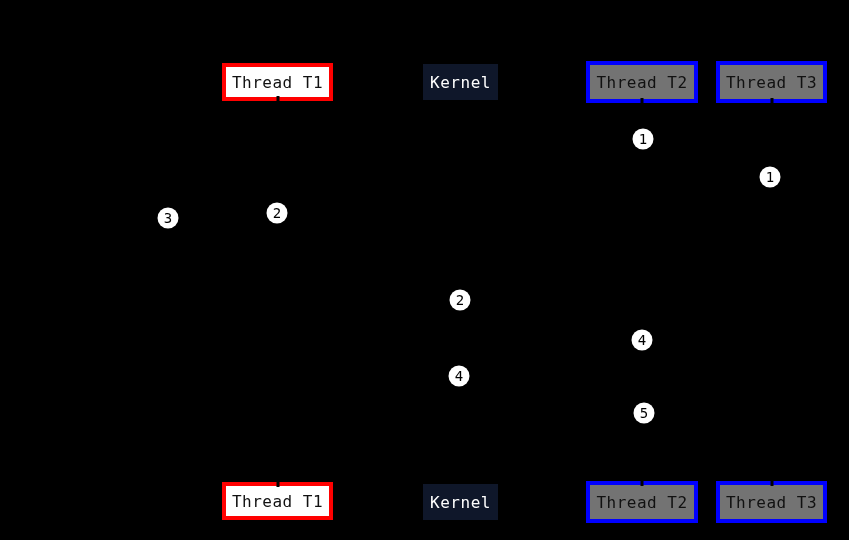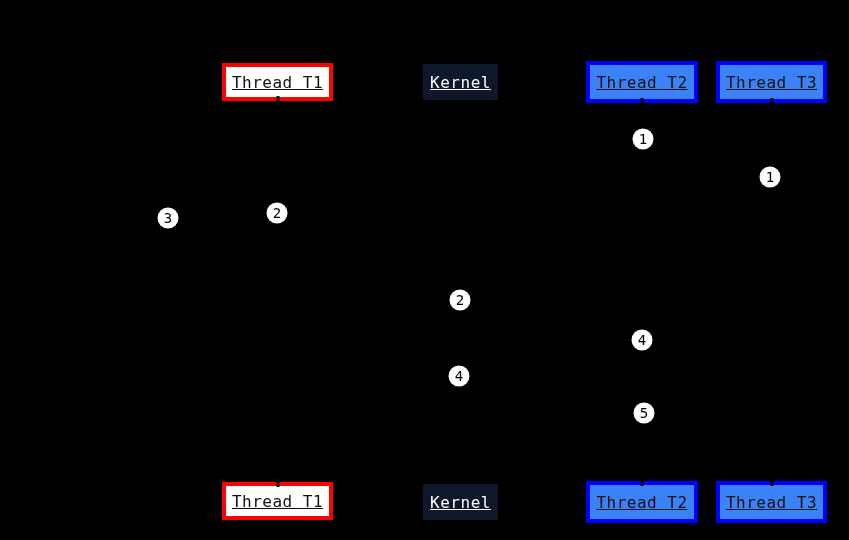--- a/index.html
+++ b/index.html
@@ -17,29 +17,28 @@
   }
   .lane-box {
     position: absolute;
     box-sizing: border-box;
     display: flex;
     align-items: center;
     justify-content: center;
     font-size: 16px;
     letter-spacing: 0.5px;
     white-space: nowrap;
-    text-decoration: underline;
   }
   .box-red {
     background: #ffffff;
     border: 4px solid #ff0000;
     color: #111111;
   }
   .box-blue {
-    background: #3b82f6;
+    background: #737373;
     border: 4px solid #0000ff;
     color: #111111;
     text-align: right;
   }
   .box-bluefill {
     background: #0f172a;
     border: none;
     color: #ffffff;
   }
   

